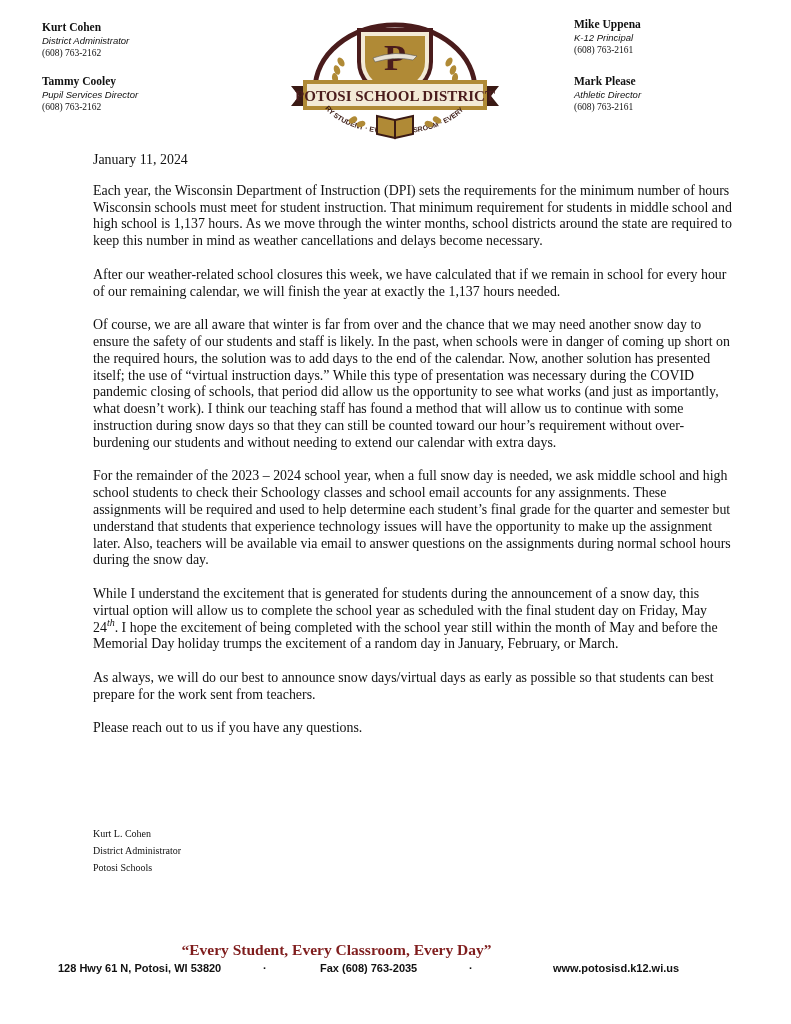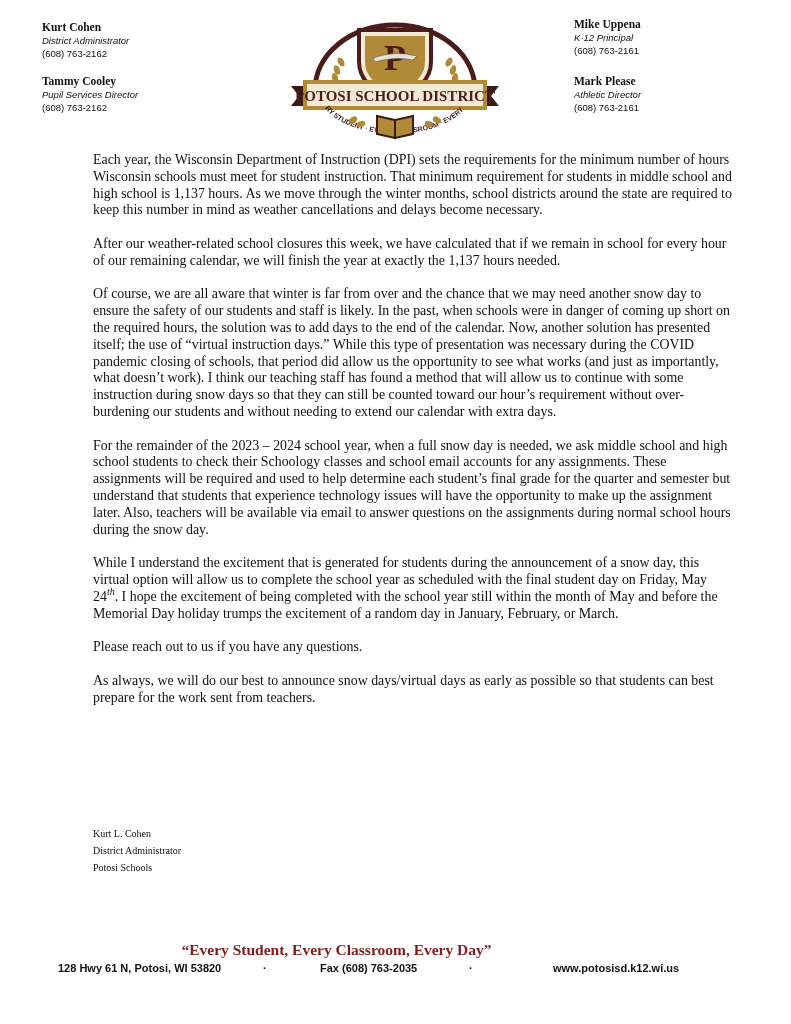--- a/index.html
+++ b/index.html
@@ -1,21 +1,21 @@
 <!DOCTYPE html>
 <html><head>
 <meta charset="utf-8">
 <style>
   html, body { margin: 0; padding: 0; background: #ffffff; }
   body { width: 791px; height: 1024px; position: relative; overflow: hidden; color: #111; }
 
   .contact { position: absolute; text-align: left; width: 170px; line-height: 13px; }
   .contact .name { font-family: "Liberation Serif", serif; font-weight: bold; font-size: 11.5px; }
   .contact .role { font-family: "Liberation Sans", sans-serif; font-style: italic; font-size: 9.5px; }
-  .contact .phone { font-family: Liberation Sans, sans-serif; font-size: 9.5px; }
+  .contact .phone { font-family: Liberation Serif, serif; font-size: 9.5px; }
 
   #c1 { left: 42px; top: 21px; }
   #c2 { left: 42px; top: 75px; }
   #c3 { left: 574px; top: 18px; }
   #c4 { left: 574px; top: 75px; }
 
   .logo { position: absolute; left: 285px; top: 20px; width: 220px; height: 130px; }
 
   .letter { position: absolute; left: 93px; top: 152px; width: 640px;
             font-family: "Liberation Serif", serif; font-size: 13.9px; line-height: 16.8px; }
@@ -98,27 +98,28 @@
       <ellipse cx="152" cy="100" rx="3" ry="4.5" transform="rotate(-60 152 100)"></ellipse>
       <ellipse cx="144" cy="104" rx="3" ry="4.5" transform="rotate(-70 144 104)"></ellipse>
     </g>
 
     <path d="M92 96 L110 100 L110 118 L92 114 Z" fill="#b08a36" stroke="#3a1a14" stroke-width="2"></path>
     <path d="M128 96 L110 100 L110 118 L128 114 Z" fill="#b08a36" stroke="#3a1a14" stroke-width="2"></path>
   </svg>
 </div>
 
 <div class="letter">
+  <p class="date">January 11, 2024</p>
   <p>Each year, the Wisconsin Department of Instruction (DPI) sets the requirements for the minimum number of hours Wisconsin schools must meet for student instruction.  That minimum requirement for students in middle school and high school is 1,137 hours.  As we move through the winter months, school districts around the state are required to keep this number in mind as weather cancellations and delays become necessary.</p>
   <p>After our weather-related school closures this week, we have calculated that if we remain in school for every hour of our remaining calendar, we will finish the year at exactly the 1,137 hours needed.</p>
   <p>Of course, we are all aware that winter is far from over and the chance that we may need another snow day to ensure the safety of our students and staff is likely.  In the past, when schools were in danger of coming up short on the required hours, the solution was to add days to the end of the calendar.  Now, another solution has presented itself; the use of “virtual instruction days.”  While this type of presentation was necessary during the COVID pandemic closing of schools, that period did allow us the opportunity to see what works (and just as importantly, what doesn’t work).  I think our teaching staff has found a method that will allow us to continue with some instruction during snow days so that they can still be counted toward our hour’s requirement without over-burdening our students and without needing to extend our calendar with extra days.</p>
   <p>For the remainder of the 2023 – 2024 school year, when a full snow day is needed, we ask middle school and high school students to check their Schoology classes and school email accounts for any assignments.  These assignments will be required and used to help determine each student’s final grade for the quarter and semester but understand that students that experience technology issues will have the opportunity to make up the assignment later.  Also, teachers will be available via email to answer questions on the assignments during normal school hours during the snow day.</p>
   <p><span>While I understand the excitement that is generated for students during the announcement of a snow day, this virtual option will allow us to complete the school year as scheduled with the final student day on Friday, May 24</span><sup>th</sup><span>.  I hope the excitement of being completed with the school year still within the month of May and before the Memorial Day holiday trumps the excitement of a random day in January, February, or March.</span></p>
+  <p>As always, we will do our best to announce snow days/virtual days as early as possible so that students can best prepare for the work sent from teachers.</p>
   <p>Please reach out to us if you have any questions.</p>
-  <p>As always, we will do our best to announce snow days/virtual days as early as possible so that students can best prepare for the work sent from teachers.</p>
 </div>
 
 <div class="signature">
   <div>Kurt L. Cohen</div>
   <div>District Administrator</div>
   <div>Potosi Schools</div>
 </div>
 
 <div class="footer-motto">“Every Student, Every Classroom, Every Day”</div>
 <div class="footer-line">

